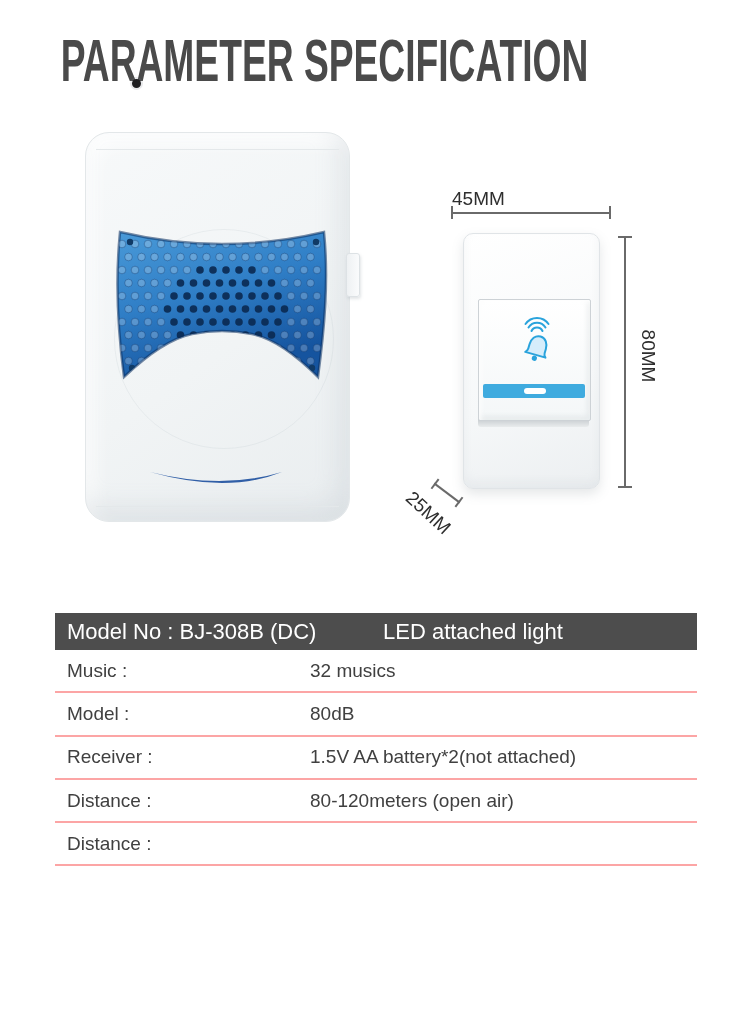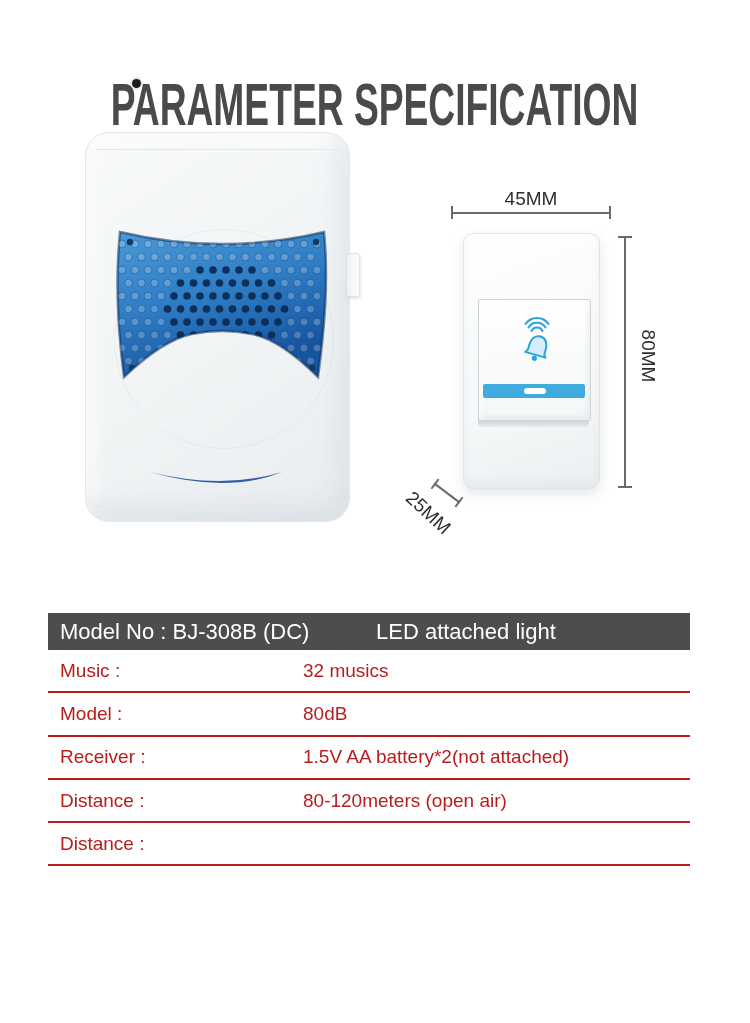--- a/index.html
+++ b/index.html
@@ -1,21 +1,21 @@
 <!DOCTYPE html>
 <html><head>
 <meta charset="utf-8">
 <style>
   html,body{margin:0;padding:0;background:#fff;}
   .page{position:relative;width:750px;height:1023px;background:#fff;overflow:hidden;
         font-family:"Liberation Sans",sans-serif;color:#111;}
 
   
   .title{position:absolute;left:0;top:30px;width:750px;height:62px;display:flex;
-         align-items:center;justify-content:center;margin-top:44px;}
+         align-items:center;justify-content:flex-end;}
   .title span{display:inline-block;font-size:60px;line-height:1;font-weight:bold;
          color:#4a4a4a;white-space:nowrap;transform:scaleX(0.62);letter-spacing:0px;}
 
   
   .receiver{position:absolute;left:85px;top:132px;width:263px;height:388px;border-radius:24px;
             background:linear-gradient(145deg,#f7f9fa 0%,#f1f4f5 55%,#e9edef 100%);
             border:1px solid #e3e7e9;
             box-shadow:inset -10px -14px 24px rgba(165,175,184,.20), inset 8px 10px 18px rgba(255,255,255,.8);}
   .receiver .seam-top{position:absolute;left:10px;right:10px;top:16px;height:0;
             border-top:1px solid #e4e8ea;}
@@ -42,42 +42,42 @@
   .button-shadow{position:absolute;left:478px;top:419px;width:111px;height:8px;
          background:linear-gradient(180deg,#c7ccd0,#e9eced);border-radius:0 0 3px 3px;}
   .stripe{position:absolute;left:483px;top:384px;width:102px;height:14px;border-radius:2px;
          background:#3fabdf;}
   .stripe .pill{position:absolute;left:41px;top:4px;width:22px;height:6px;border-radius:3px;
          background:#fff;}
   .bell-svg{position:absolute;left:511px;top:316px;}
 
   
   .dim-text{position:absolute;font-size:19px;color:#2e2e2e;}
-  .dim45-text{left:452px;top:188px;width:158px;text-align:center;}
+  .dim45-text{left:452px;top:188px;width:158px;}
   .dim45-line{position:absolute;left:452px;top:212px;width:158px;height:0;border-top:2px solid #6a6a6a;}
   .dim45-tick-l{position:absolute;left:451px;top:206px;height:13px;border-left:2px solid #6a6a6a;}
   .dim45-tick-r{position:absolute;left:609px;top:206px;height:13px;border-left:2px solid #6a6a6a;}
   .dim80-line{position:absolute;left:624px;top:237px;height:250px;border-left:2px solid #6a6a6a;}
   .dim80-tick-t{position:absolute;left:618px;top:236px;width:14px;border-top:2px solid #6a6a6a;}
   .dim80-tick-b{position:absolute;left:618px;top:486px;width:14px;border-top:2px solid #6a6a6a;}
   .dim80-text{left:648px;top:356px;transform:translate(-50%,-50%) rotate(90deg);white-space:nowrap;}
   .dim25-line{position:absolute;left:431px;top:487px;width:32px;height:12px;transform:rotate(37deg);}
   .dim25-line .bar{position:absolute;left:0;top:5px;width:32px;border-top:2px solid #6a6a6a;}
   .dim25-line .tk1{position:absolute;left:0;top:0;height:12px;border-left:2px solid #6a6a6a;}
   .dim25-line .tk2{position:absolute;left:30px;top:0;height:12px;border-left:2px solid #6a6a6a;}
   .dim25-text{left:428px;top:513px;transform:translate(-50%,-50%) rotate(43deg);white-space:nowrap;}
 
   
-  .spec-table{position:absolute;left:48px;top:613px;width:642px;}
+  .spec-table{position:absolute;left:55px;top:613px;width:642px;}
   .spec-header{height:37px;background:#4d4d4d;color:#fff;display:flex;align-items:center;
                font-size:22px;}
   .spec-header .h-left{position:absolute;left:12px;}
   .spec-header .h-right{position:absolute;left:328px;}
-  .spec-row{position:relative;height:41.3px;border-bottom:2px solid #b91c1c;
-            display:flex;align-items:center;font-size:19px;color:#b91c1c;}
+  .spec-row{position:relative;height:41.3px;border-bottom:2px solid #fca5a5;
+            display:flex;align-items:center;font-size:19px;color:#404040;}
   .spec-row .lbl{position:absolute;left:12px;}
   .spec-row .val{position:absolute;left:255px;white-space:nowrap;}
 </style>
 </head>
 <body>
 
 <div class="page">
 
   <div class="title">
     <span>PARAMETER SPECIFICATION</span>

